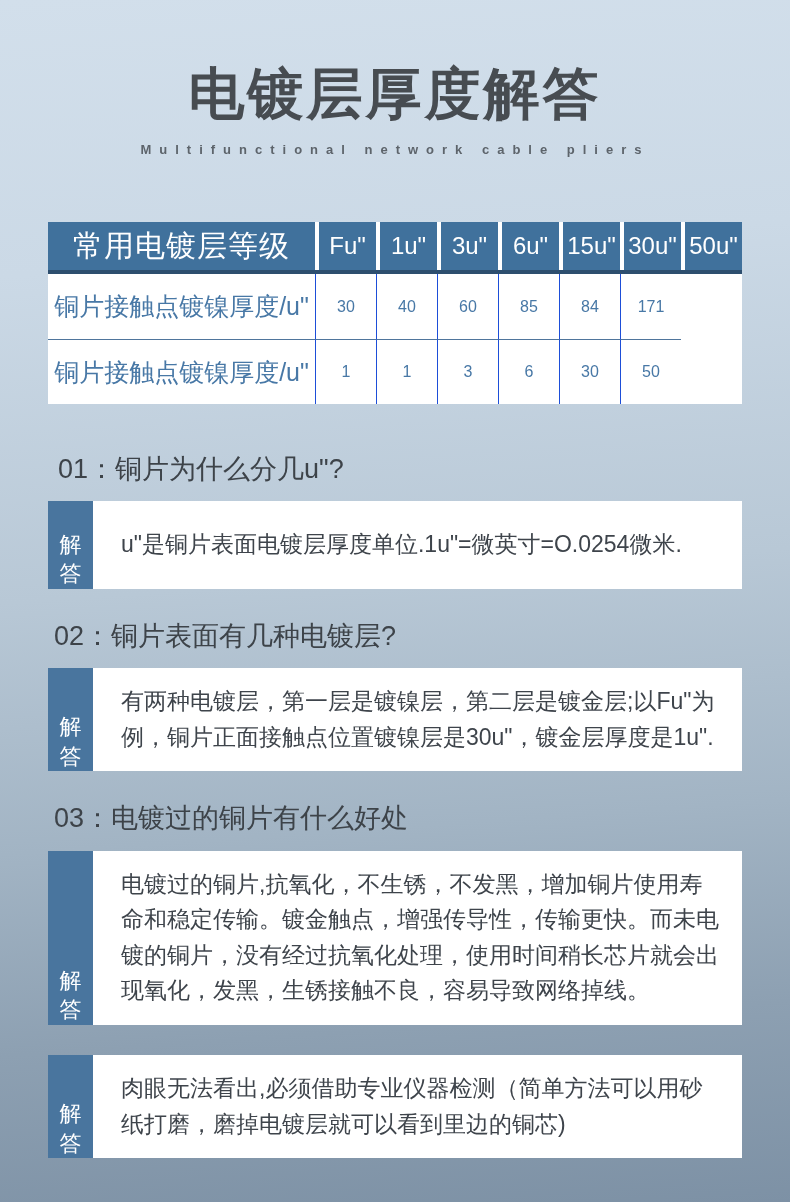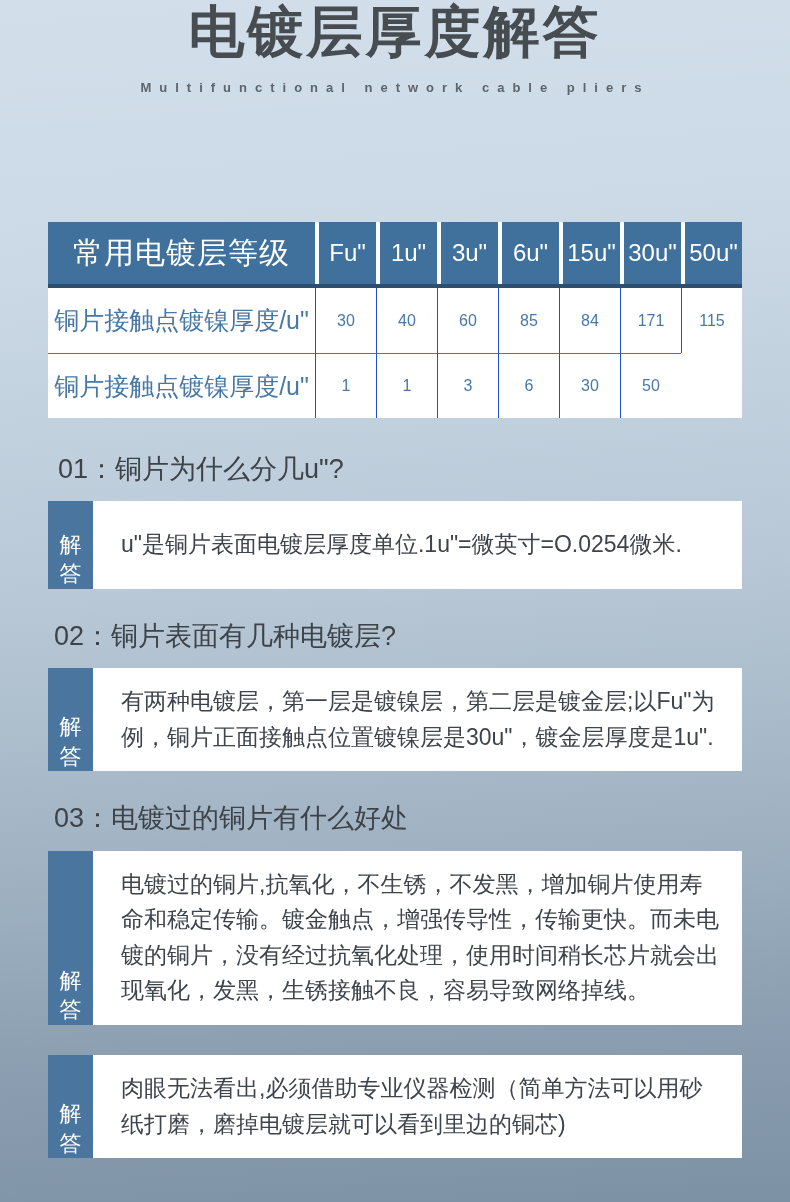--- a/index.html
+++ b/index.html
@@ -7,38 +7,38 @@
   .page {
     position:relative;
     width:790px; height:1202px;
     margin:0 auto;
     overflow:hidden;
     font-family:"Liberation Sans","DejaVu Sans",sans-serif;
     background:linear-gradient(176deg,#d2dfeb 0%,#cbd9e6 22%,#b8c8d6 48%,#a2b4c4 68%,#8da0b2 84%,#7d91a5 100%);
   }
 
   
-  .hero { text-align:center; }
+  .hero { padding-top:62px; text-align:center; }
   .hero-title{
     font-size:56px; font-weight:bold; color:#474c51;
     letter-spacing:3px; line-height:1.15;
   }
   .hero-sub{
     margin-top:16px;
     font-size:13px; font-weight:bold; color:#5d646b;
     letter-spacing:8px; white-space:nowrap;
   }
 
   
   .ptable { position:absolute; left:48px; top:222px; width:694px; }
   .t-grid { display:grid; grid-template-columns:267px repeat(7,1fr); }
   .t-head { border-bottom:4px solid #2d4e6e; }
   .t-head .cell{
     background:#40719c; color:#ffffff;
-    height:62px; display:flex; align-items:center; justify-content:center;
+    height:48px; display:flex; align-items:center; justify-content:center;
     font-size:24px; border-left:4px solid #ffffff;
   }
   .t-head .cell:first-child{ border-left:none; font-size:30px; letter-spacing:1px; }
   .t-body { background:#ffffff; }
   .t-row .cell{
     background:#ffffff; color:#4878a6;
     height:65px; display:flex; align-items:center; justify-content:center;
     font-size:16px; border-left:1px solid #1d4ed8;
   }
   .t-row .cell:first-child{ border-left:none; font-size:25px; }
@@ -93,21 +93,20 @@
     </div>
     <div class="t-body">
       <div class="t-grid t-row">
         <div class="cell">铜片接触点镀镍厚度/u"</div>
         <div class="cell">30</div>
         <div class="cell">40</div>
         <div class="cell">60</div>
         <div class="cell">85</div>
         <div class="cell">84</div>
         <div class="cell">171</div>
-        <div class="cell">115</div>
       </div>
       <div class="t-grid t-row">
         <div class="cell">铜片接触点镀镍厚度/u"</div>
         <div class="cell">1</div>
         <div class="cell">1</div>
         <div class="cell">3</div>
         <div class="cell">6</div>
         <div class="cell">30</div>
         <div class="cell">50</div>
       </div>

